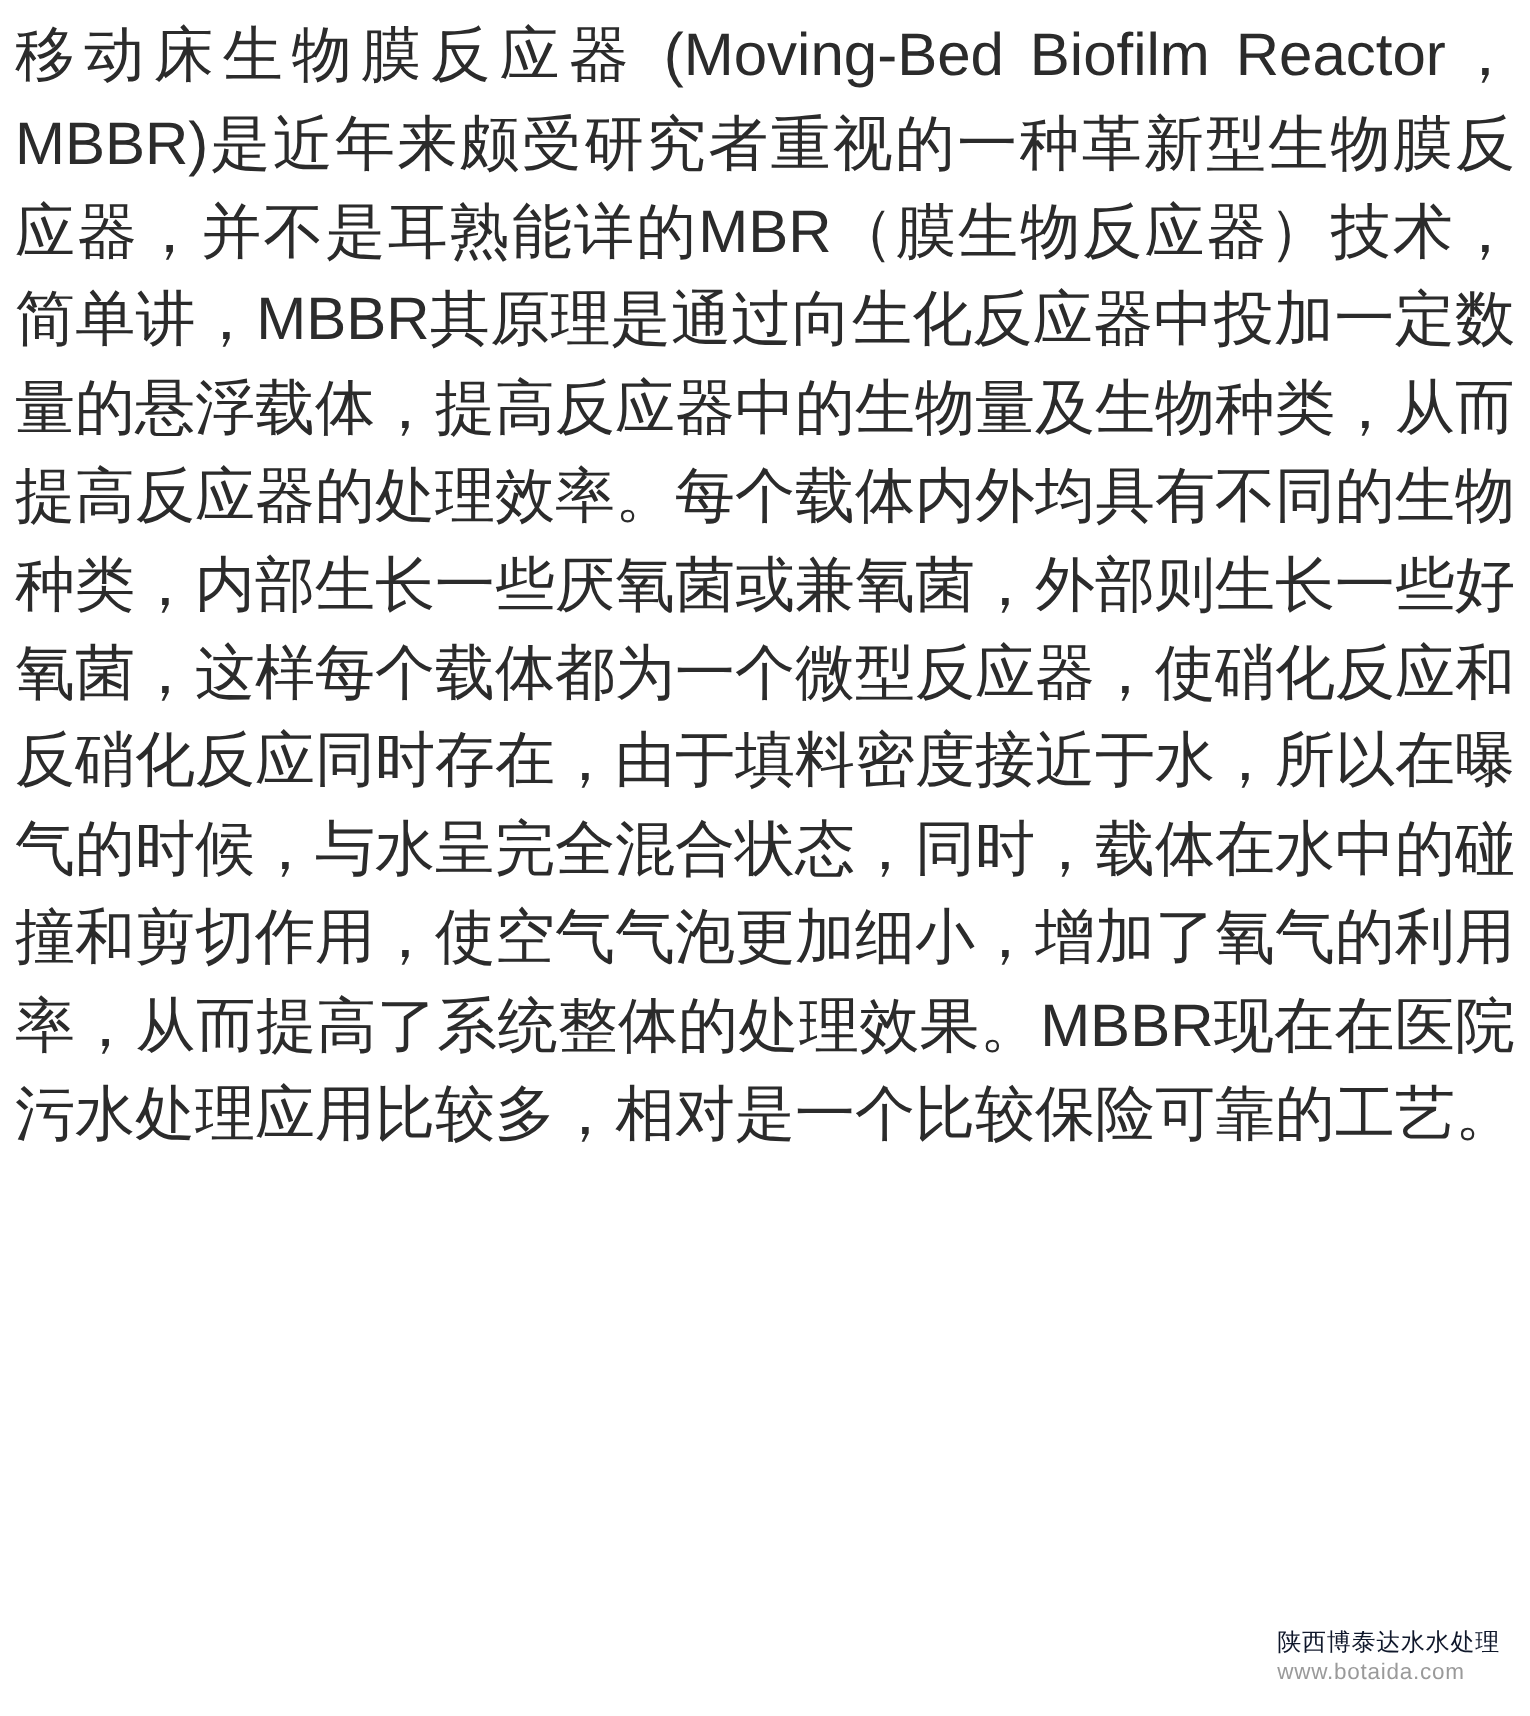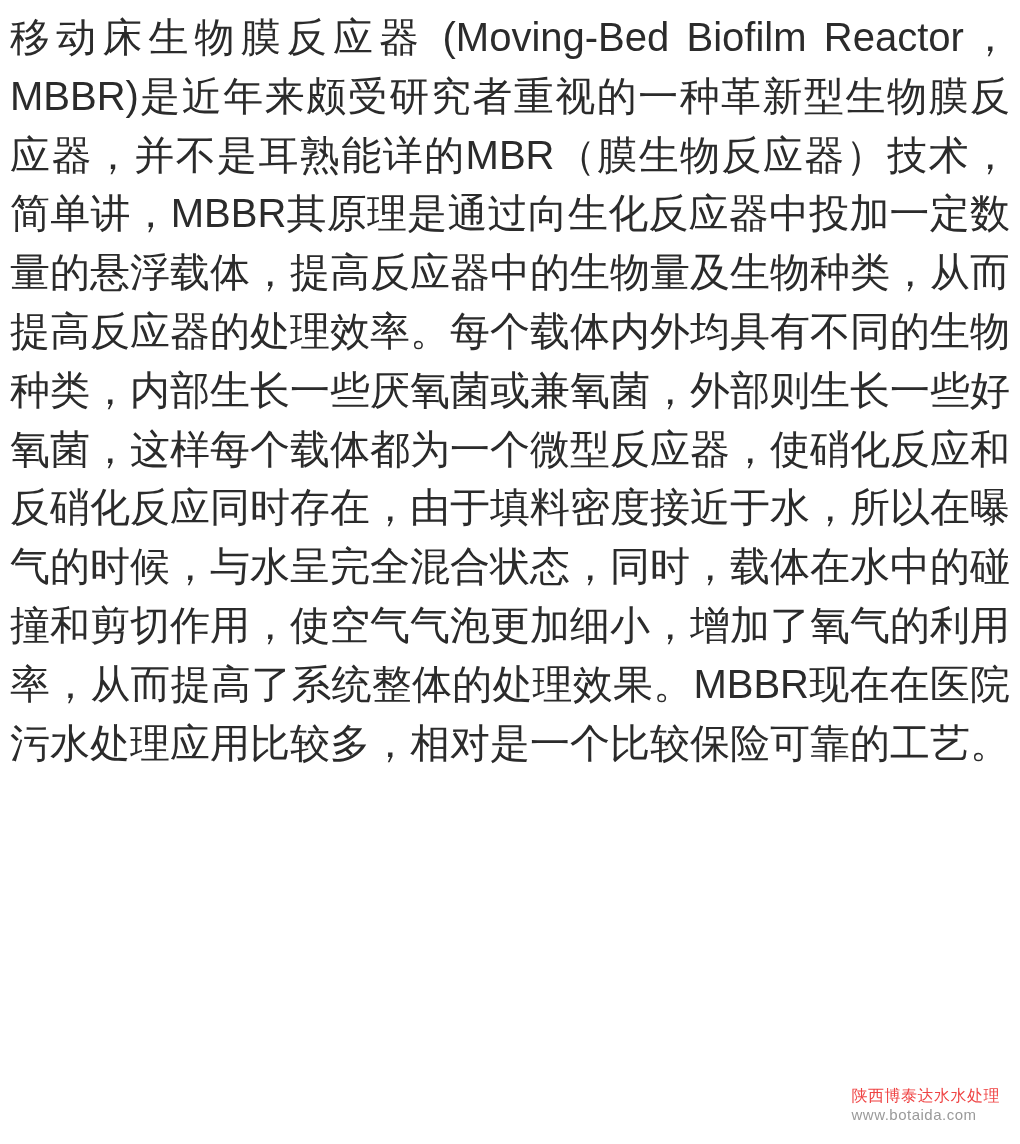--- a/index.html
+++ b/index.html
@@ -41,21 +41,21 @@
     bottom: 14px;
     text-align: left;
     background: rgba(255,255,255,0.86);
     padding: 4px 6px 5px 8px;
     border-radius: 2px;
     line-height: 1.25;
   }
   .watermark .wm-line1 {
     display: block;
     font-size: 16px;
-    color: #ef4444;
+    color: #0f172a;
     letter-spacing: 0.5px;
   }
   .watermark .wm-line2 {
     display: block;
     font-size: 15px;
     color: #9a9a9a;
     letter-spacing: 0.5px;
   }
 </style>
 </head>

